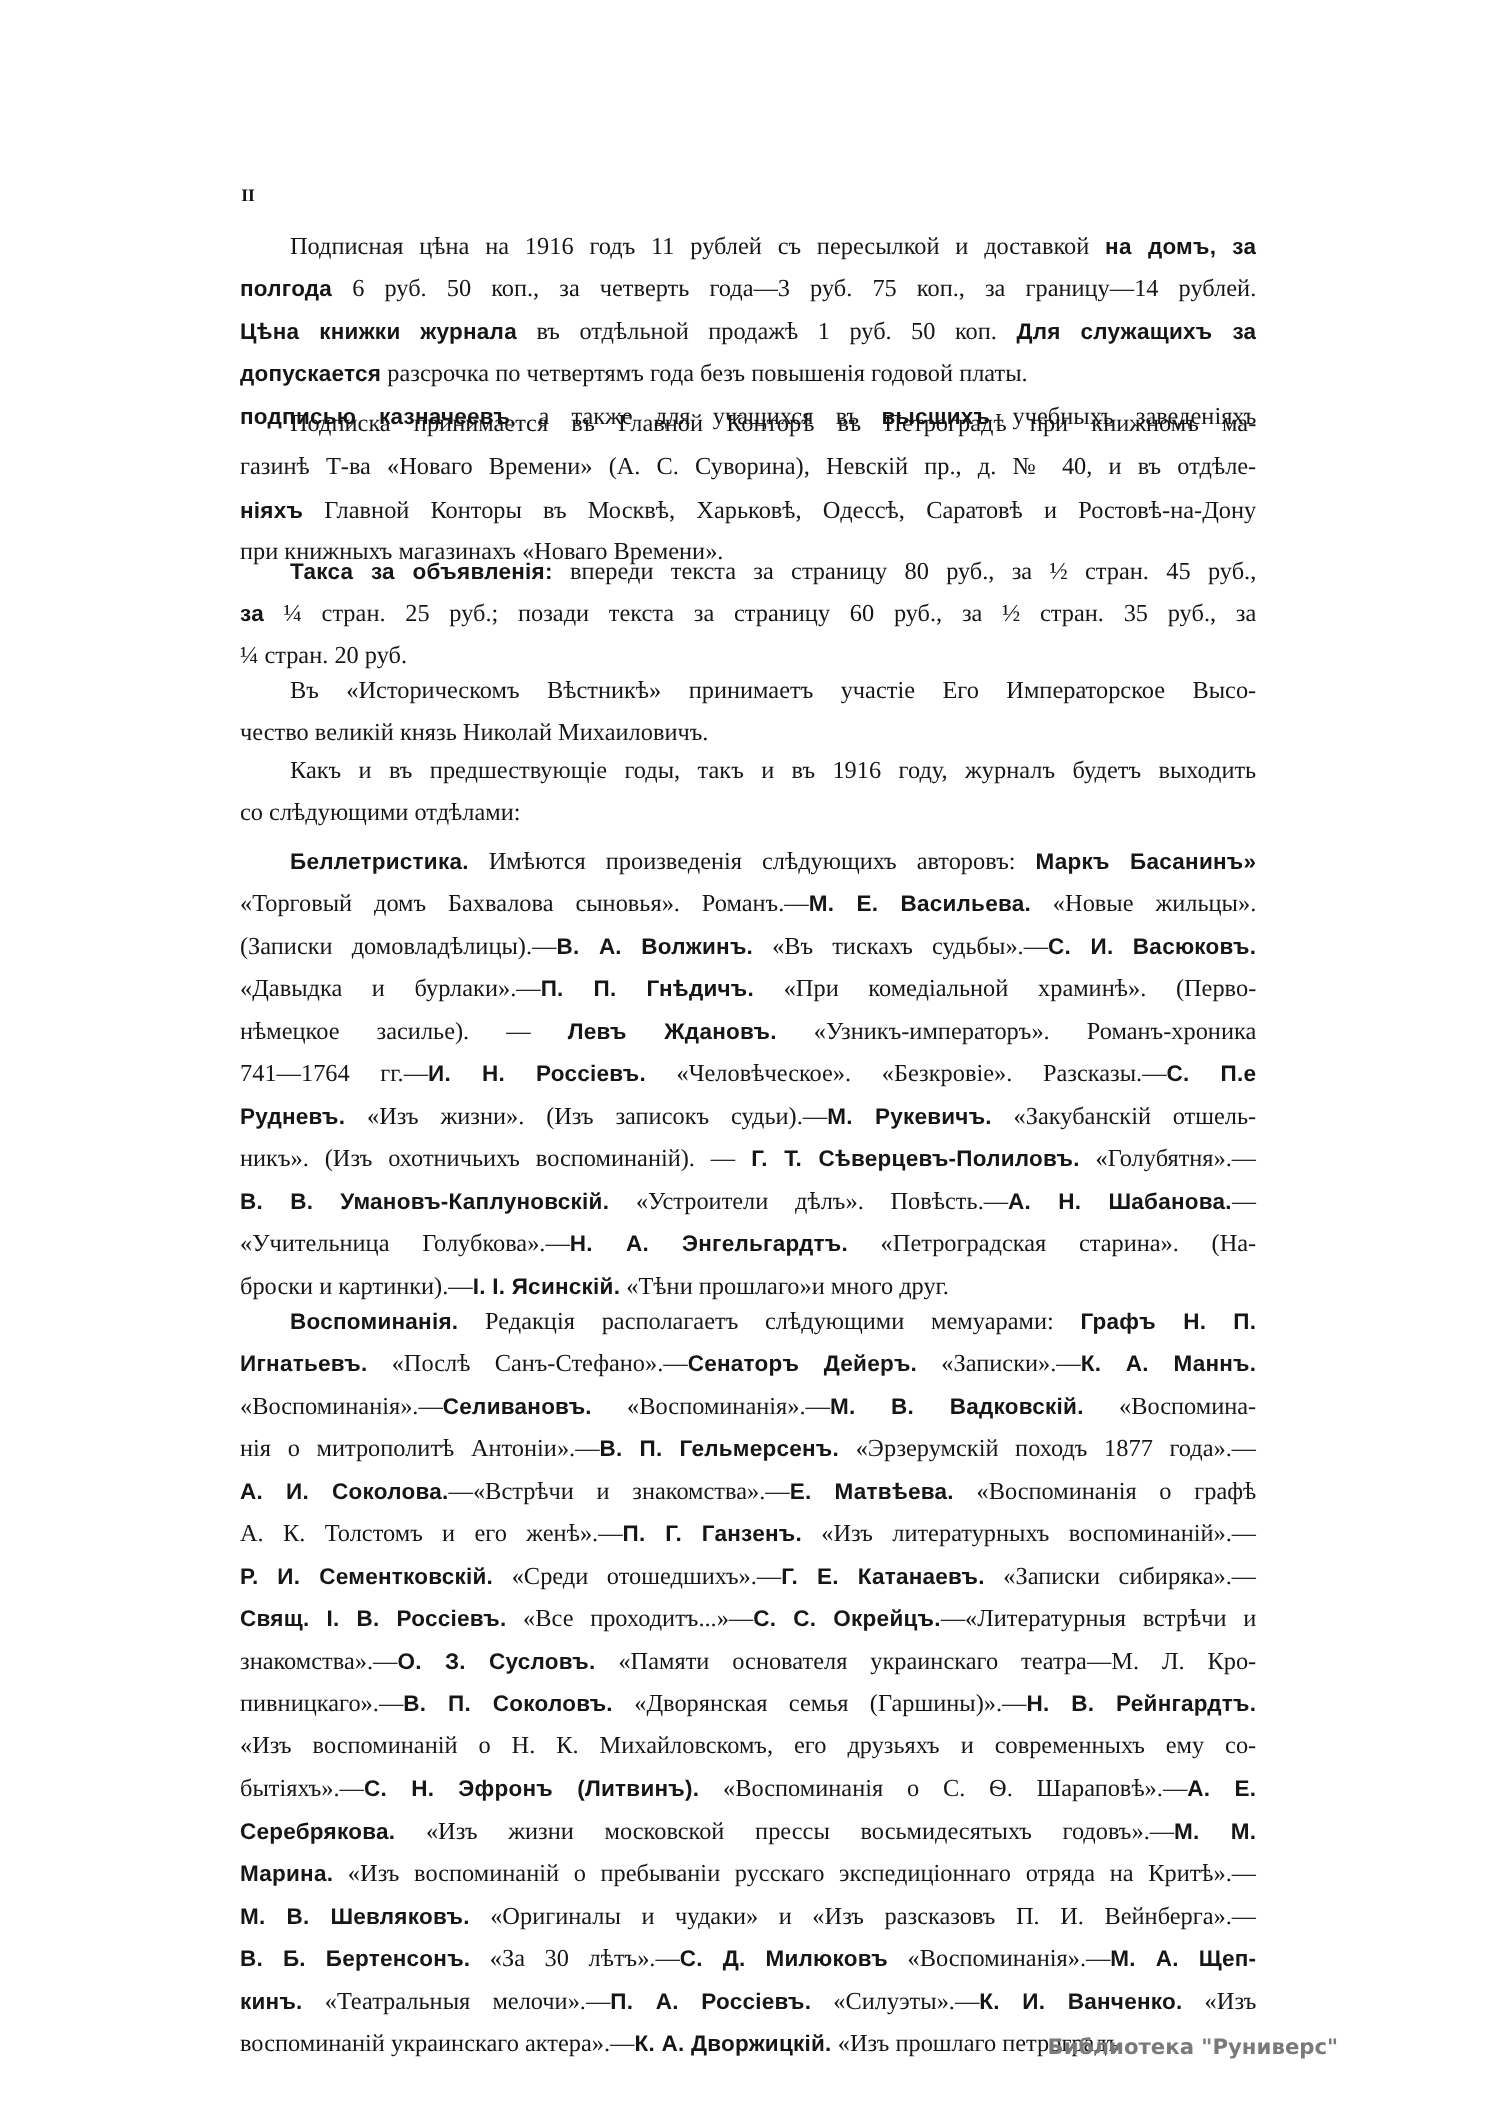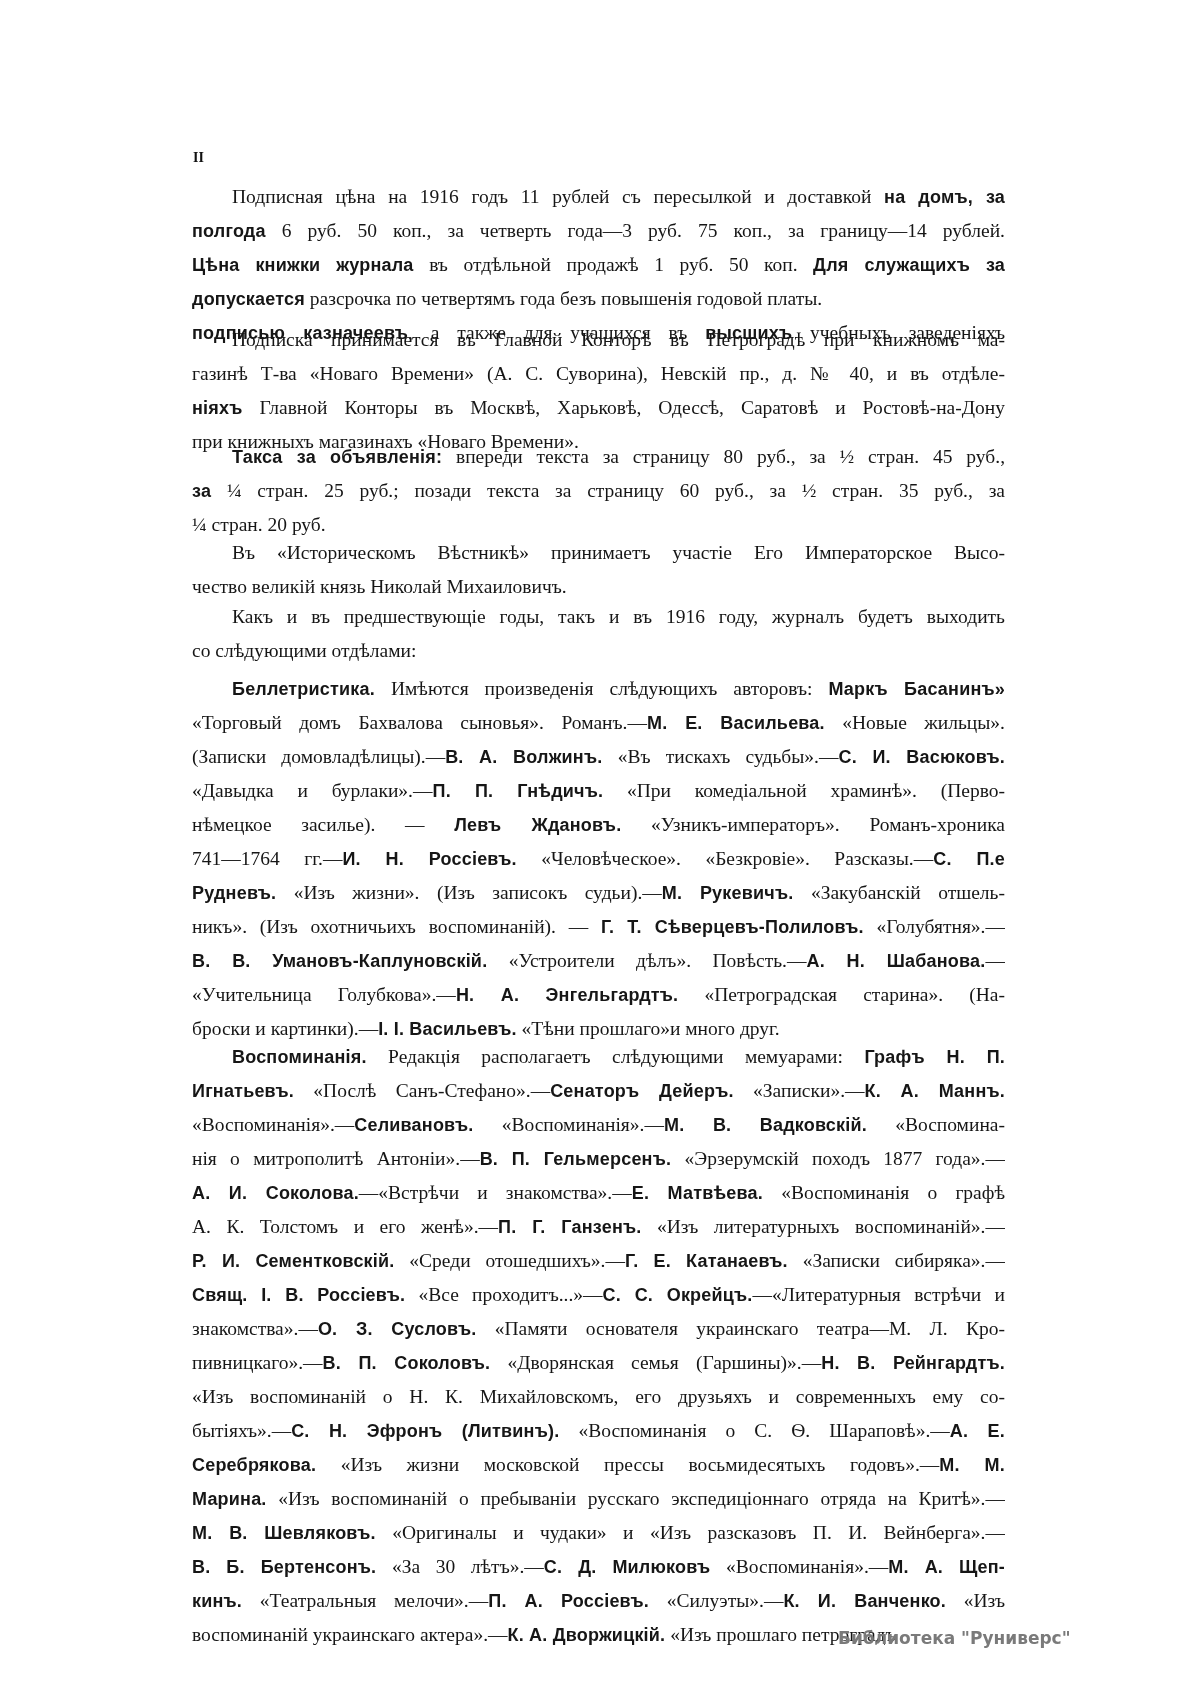--- a/index.html
+++ b/index.html
@@ -62,21 +62,21 @@
       <span class="line indent"><span class="b">Беллетристика.</span><span> Имѣются произведенія слѣдующихъ авторовъ: </span><span class="b">Маркъ Басанинъ»</span></span>
       <span class="line"><span>«Торговый домъ Бахвалова сыновья». Романъ.—</span><span class="b">М. Е. Васильева.</span><span> «Новые жильцы».</span></span>
       <span class="line"><span>(Записки домовладѣлицы).—</span><span class="b">В. А. Волжинъ.</span><span> «Въ тискахъ судьбы».—</span><span class="b">С. И. Васюковъ.</span></span>
       <span class="line"><span>«Давыдка и бурлаки».—</span><span class="b">П. П. Гнѣдичъ.</span><span> «При комедіальной храминѣ». (Перво-</span></span>
       <span class="line"><span>нѣмецкое засилье). — </span><span class="b">Левъ Ждановъ.</span><span> «Узникъ-императоръ». Романъ-хроника</span></span>
       <span class="line"><span>741—1764 гг.—</span><span class="b">И. Н. Россіевъ.</span><span> «Человѣческое». «Безкровіе». Разсказы.—</span><span class="b">С. П.е</span></span>
       <span class="line"><span class="b">Рудневъ.</span><span> «Изъ жизни». (Изъ записокъ судьи).—</span><span class="b">М. Рукевичъ.</span><span> «Закубанскій отшель-</span></span>
       <span class="line"><span>никъ». (Изъ охотничьихъ воспоминаній). — </span><span class="b">Г. Т. Сѣверцевъ-Полиловъ.</span><span> «Голубятня».—</span></span>
       <span class="line"><span class="b">В. В. Умановъ-Каплуновскій.</span><span> «Устроители дѣлъ». Повѣсть.—</span><span class="b">А. Н. Шабанова.</span><span>—</span></span>
       <span class="line"><span>«Учительница Голубкова».—</span><span class="b">Н. А. Энгельгардтъ.</span><span> «Петроградская старина». (На-</span></span>
-      <span class="line last"><span>броски и картинки).—</span><span class="b">I. I. Васильевъ.</span><span> «Тѣни прошлаго»и много друг.</span></span>
+      <span class="line last"><span>броски и картинки).—</span><span class="b">I. I. Ясинскій.</span><span> «Тѣни прошлаго»и много друг.</span></span>
     </div>
   <div class="text-block" style="top:1040px;">
       <span class="line indent"><span class="b">Воспоминанія.</span><span> Редакція располагаетъ слѣдующими мемуарами: </span><span class="b">Графъ Н. П.</span></span>
       <span class="line"><span class="b">Игнатьевъ.</span><span> «Послѣ Санъ-Стефано».—</span><span class="b">Сенаторъ Дейеръ.</span><span> «Записки».—</span><span class="b">К. А. Маннъ.</span></span>
       <span class="line"><span>«Воспоминанія».—</span><span class="b">Селивановъ.</span><span> «Воспоминанія».—</span><span class="b">М. В. Вадковскій.</span><span> «Воспомина-</span></span>
       <span class="line"><span>нія о митрополитѣ Антоніи».—</span><span class="b">В. П. Гельмерсенъ.</span><span> «Эрзерумскій походъ 1877 года».—</span></span>
       <span class="line"><span class="b">А. И. Соколова.</span><span>—«Встрѣчи и знакомства».—</span><span class="b">Е. Матвѣева.</span><span> «Воспоминанія о графѣ</span></span>
       <span class="line"><span>А. К. Толстомъ и его женѣ».—</span><span class="b">П. Г. Ганзенъ.</span><span> «Изъ литературныхъ воспоминаній».—</span></span>
       <span class="line"><span class="b">Р. И. Сементковскій.</span><span> «Среди отошедшихъ».—</span><span class="b">Г. Е. Катанаевъ.</span><span> «Записки сибиряка».—</span></span>
       <span class="line"><span class="b">Свящ. I. В. Россіевъ.</span><span> «Все проходитъ...»—</span><span class="b">С. С. Окрейцъ.</span><span>—«Литературныя встрѣчи и</span></span>

